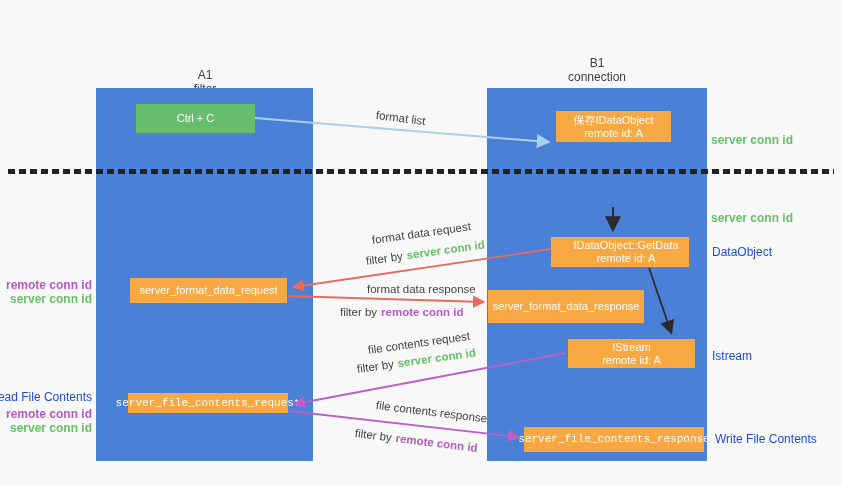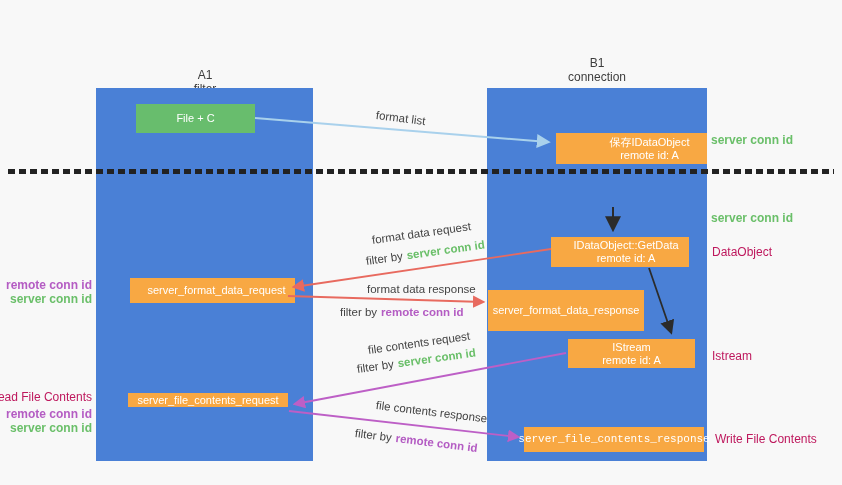--- a/index.html
+++ b/index.html
@@ -41,21 +41,21 @@
     flex-direction:column;
     color:#fff;
     font-size:11px;
     line-height:13px;
     text-align:center;
   }
   .green{background:#68bd6d;}
   .orange{background:#f8a843;}
   .side-label{
     font-size:12px;
-    color:#be185d;
+    color:#1d4ed8;
     white-space:nowrap;
   }
   .side-label.right-align{text-align:right;}
   .conn-green{color:#6abf69;font-weight:bold;}
   .conn-purple{color:#b45cc3;font-weight:bold;}
   .arrow-label{
     font-size:11.5px;
     color:#444;
     white-space:nowrap;
     transform-origin:left center;
@@ -81,48 +81,48 @@
     <div>B1</div>
     <div>connection</div>
   </div>
 
   <div class="abs lane lane-left"></div>
   <div class="abs lane lane-right"></div>
 
   <div class="abs divider"></div>
 
   <div class="abs box green" style="left:136px;top:104px;width:119px;height:29px;">
-    <div>File + C</div>
+    <div>Ctrl + C</div>
   </div>
 
-  <div class="abs box orange" style="left:556px;top:133px;width:115px;height:31px;padding-left:36px;">
+  <div class="abs box orange" style="left:556px;top:111px;width:115px;height:31px;">
     <div>保存IDataObject</div>
     <div>remote id: A</div>
   </div>
 
 
   <div class="abs box orange" style="left:551px;top:237px;width:126px;height:30px;padding-left:12px;">
     <div>IDataObject::GetData</div>
     <div>remote id: A</div>
   </div>
 
-  <div class="abs box orange" style="left:130px;top:278px;width:157px;height:25px;padding-left:8px;">
+  <div class="abs box orange" style="left:130px;top:278px;width:157px;height:25px;">
     <div>server_format_data_request</div>
   </div>
 
-  <div class="abs box orange" style="left:488px;top:290px;width:156px;height:41px;">
+  <div class="abs box orange" style="left:488px;top:290px;width:156px;height:33px;">
     <div>server_format_data_response</div>
   </div>
 
   <div class="abs box orange" style="left:568px;top:339px;width:127px;height:29px;">
     <div>IStream</div>
     <div>remote id: A</div>
   </div>
 
-  <div class="abs box orange" style="left:128px;top:393px;width:160px;height:14px;">
+  <div class="abs box orange" style="left:128px;top:393px;width:160px;height:20px;font-family:Liberation Mono, monospace;">
     <div>server_file_contents_request</div>
   </div>
 
   <div class="abs box orange" style="left:524px;top:427px;width:180px;height:25px;font-family:Liberation Mono, monospace;">
     <div>server_file_contents_response</div>
   </div>
 
   <div class="abs side-label conn-green" style="left:711px;top:133px;">server conn id</div>
   <div class="abs side-label conn-green" style="left:711px;top:211px;">server conn id</div>
   <div class="abs side-label" style="left:712px;top:245px;">DataObject</div>

